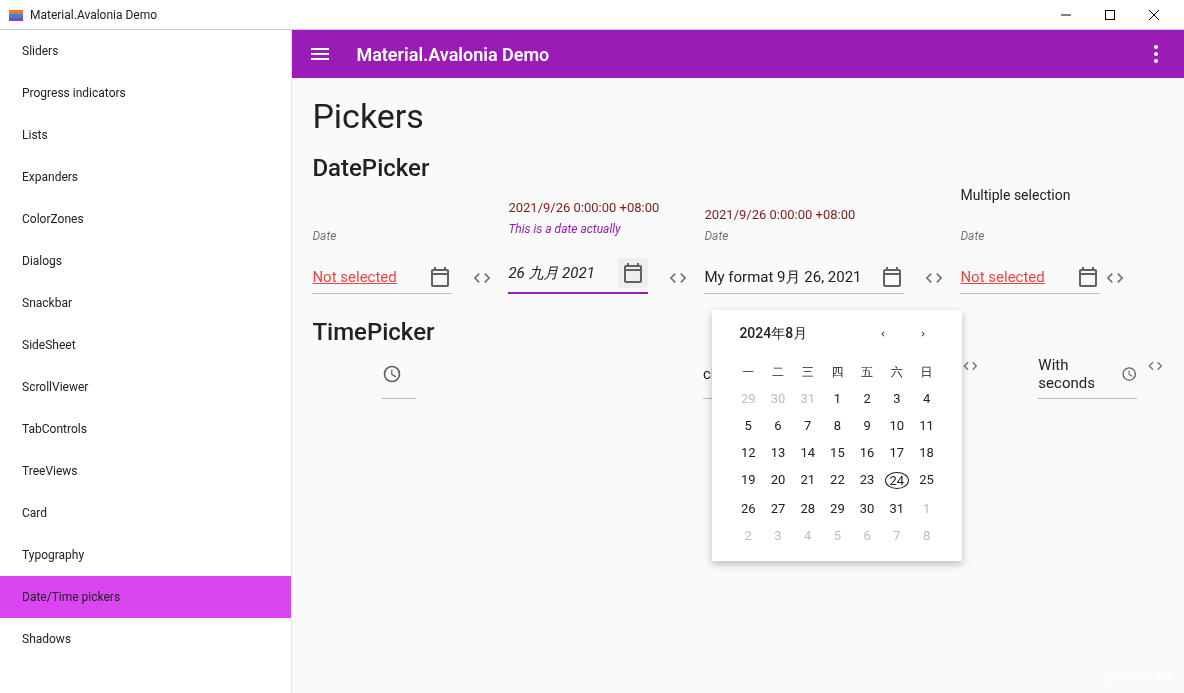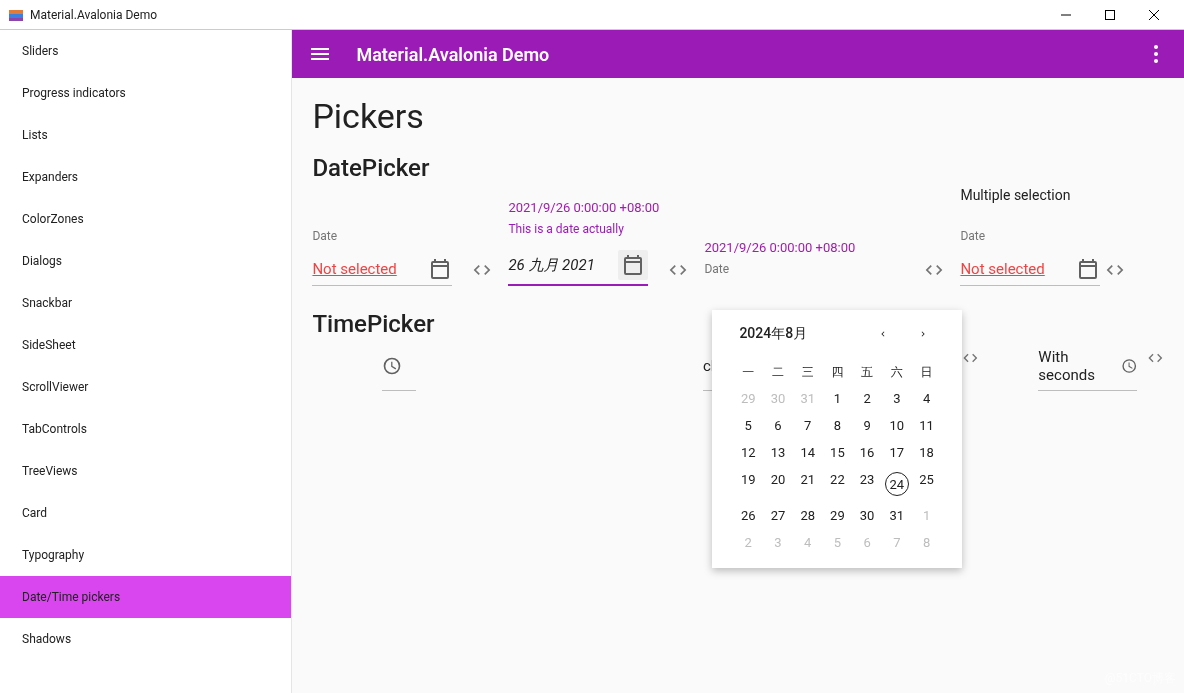--- a/index.html
+++ b/index.html
@@ -31,43 +31,43 @@
     .appbar-title { font-size: 18px; font-weight: 600; flex: 1; }
     .kebab { width: 24px; height: 24px; cursor: pointer; fill: #fff; }
 
     .content { flex: 1; padding: 18px 20px; overflow: hidden; position: relative; }
     h1 { font-size: 34px; font-weight: 400; margin-bottom: 18px; }
     h2 { font-size: 24px; font-weight: 500; margin-bottom: 10px; }
 
     
     .picker-row { display: flex; gap: 16px; margin-bottom: 24px; align-items: flex-end; position: relative; }
     .picker-group { position: relative;}
-    .picker-helper { font-size: 13px; color: #a21caf; position: absolute; top: -22px; left: 0; white-space: nowrap;}
-    .picker-label { font-size: 12px; color: #757575; margin-bottom: 10px; display: block; }
+    .picker-helper { font-size: 13px; color: #7f1d1d; position: absolute; top: -22px; left: 0; white-space: nowrap;}
+    .picker-label { font-size: 12px; color: #757575; margin-bottom: 18px; display: block; font-style: italic; }
     .picker-label.accent { color: #9a1bb6; }
     .picker-field { display: flex; align-items: center; border-bottom: 1px solid #bdbdbd; padding: 4px 0; min-width: 140px; position: relative;}
     .picker-field.accent { border-bottom: 2px solid #9a1bb6; font-style: italic; }
     .picker-field .value { flex: 1; font-size: 15px; color: #212121; }
     .picker-field .muted { color: #ef4444; text-decoration: underline; }
     .picker-field .icon { width: 24px; height: 24px; fill: #616161; cursor: pointer; }
     .picker-field .icon-box { width: 30px; height: 30px; display: flex; align-items: center; justify-content: center; background: #eee; border-radius: 2px; margin-left: 6px; cursor: pointer;}
     .code-toggle { width: 20px; height: 20px; fill: #757575; cursor: pointer; margin-left: 4px; margin-bottom: 6px;}
     .multisel-label { font-size: 14px; color: #212121; }
 
     
     .calendar { position: absolute; top: 280px; left: 420px; width: 250px; background: #fff; box-shadow: 0 3px 8px rgba(0,0,0,0.25); padding: 12px 21px; z-index: 100; }
     .cal-header { display: flex; align-items: center; margin-bottom: 14px; padding: 0 6px;}
     .cal-month { font-size: 14px; font-weight: 500; flex: 1; }
     .cal-nav { width: 24px; height: 24px; cursor: pointer; display: flex; align-items: center; justify-content: center; fill: #212121; }
     .cal-grid { display: grid; grid-template-columns: repeat(7, 1fr); text-align: center; }
     .cal-dow { font-size: 12px; font-weight: 500; padding: 4px 0; }
     .cal-day { font-size: 13px; padding: 6px 0; cursor: pointer; position: relative; }
     .cal-day.dim { color: #bdbdbd; }
     .cal-day.today { }
-    .cal-day.today span { border: 1px solid #212121; border-radius: 50%; width: 24px; height: 24px; display: inline-flex; align-items: center; justify-content: center; }
+    .cal-day.today span { border: 1px solid #212121; border-radius: 50%; width: 24px; height: 17px; display: inline-flex; align-items: center; justify-content: center; }
 
     
     .time-row { display: flex; gap: 60px; margin-top: 8px; }
     .time-group { display: flex; align-items: center; gap: 8px; border-bottom: 1px solid #bdbdbd; padding-bottom: 6px; }
     .time-group .clock-icon { width: 20px; height: 20px; fill: #616161;}
     .time-label { font-size: 15px; }
 
     .watermark { position: absolute; bottom: 6px; right: 8px; font-size: 12px; color: rgba(255,255,255,0.65); }
   </style>
 </head>
@@ -168,20 +168,26 @@
               </span>
             </div>
           </div>
           <svg class="code-toggle" viewBox="0 0 24 24">
               <path d="M9.4 16.6 4.8 12l4.6-4.6L8 6l-6 6 6 6 1.4-1.4zm5.2 0 4.6-4.6-4.6-4.6L16 6l6 6-6 6-1.4-1.4z"></path>
             </svg>
 
           <div class="picker-group" style="width:200px;">
             <div class="picker-helper">2021/9/26 0:00:00 +08:00</div>
             <span class="picker-label">Date</span>
+            <div class="picker-field">
+              <span class="value">My format 9月 26, 2021</span>
+              <svg class="icon" viewBox="0 0 24 24">
+                  <path d="M19 4h-1V2h-2v2H8V2H6v2H5a2 2 0 0 0-2 2v14a2 2 0 0 0 2 2h14a2 2 0 0 0 2-2V6a2 2 0 0 0-2-2zm0 16H5V10h14v10zM5 8V6h14v2H5z"></path>
+                </svg>
+            </div>
           </div>
           <svg class="code-toggle" viewBox="0 0 24 24">
               <path d="M9.4 16.6 4.8 12l4.6-4.6L8 6l-6 6 6 6 1.4-1.4zm5.2 0 4.6-4.6-4.6-4.6L16 6l6 6-6 6-1.4-1.4z"></path>
             </svg>
 
           <div class="picker-group" style="width:125px;">
             <div class="picker-helper multisel-label" style="top:-42px;">Multiple selection</div>
             <span class="picker-label">Date</span>
             <div class="picker-field">
               <span class="value muted">Not selected</span>

